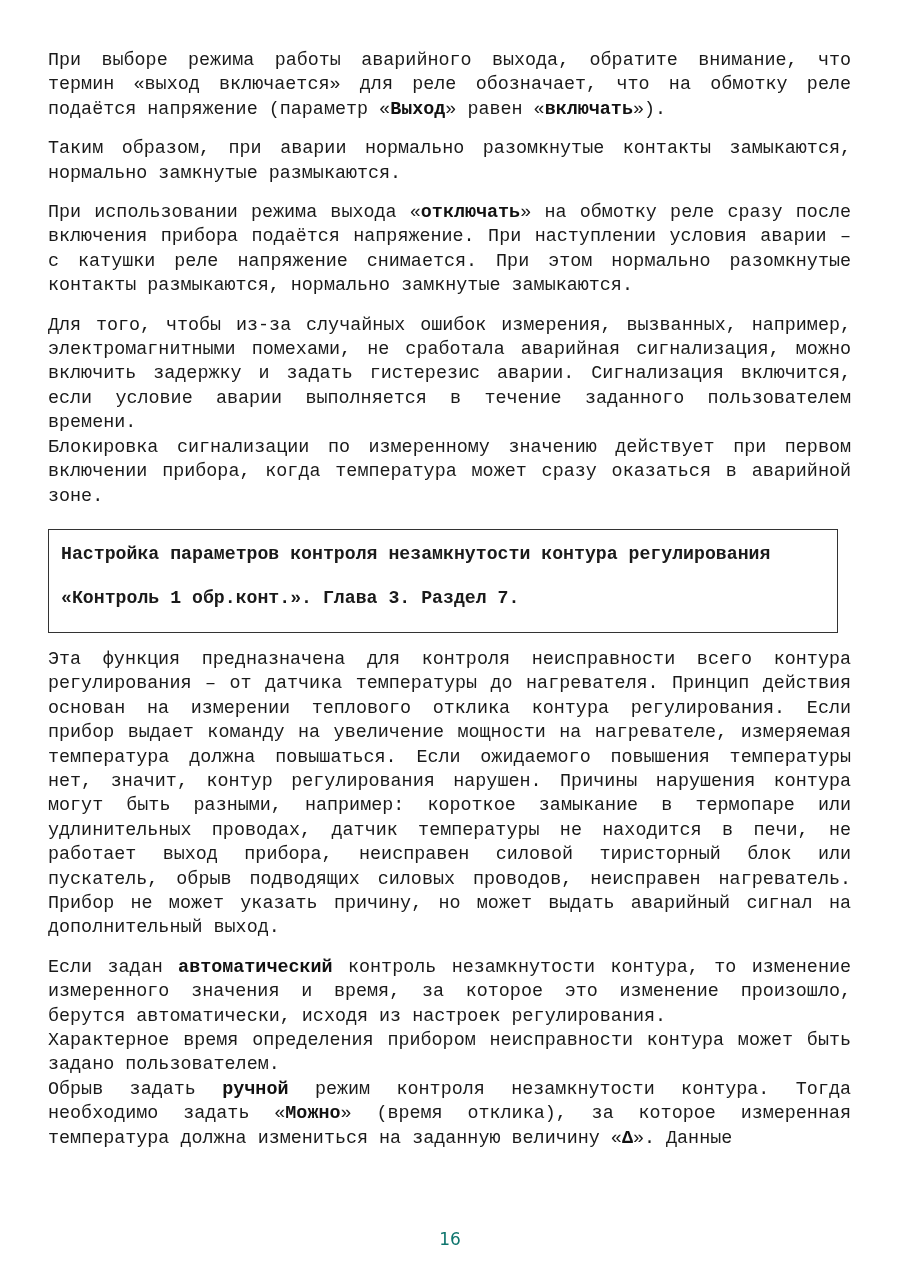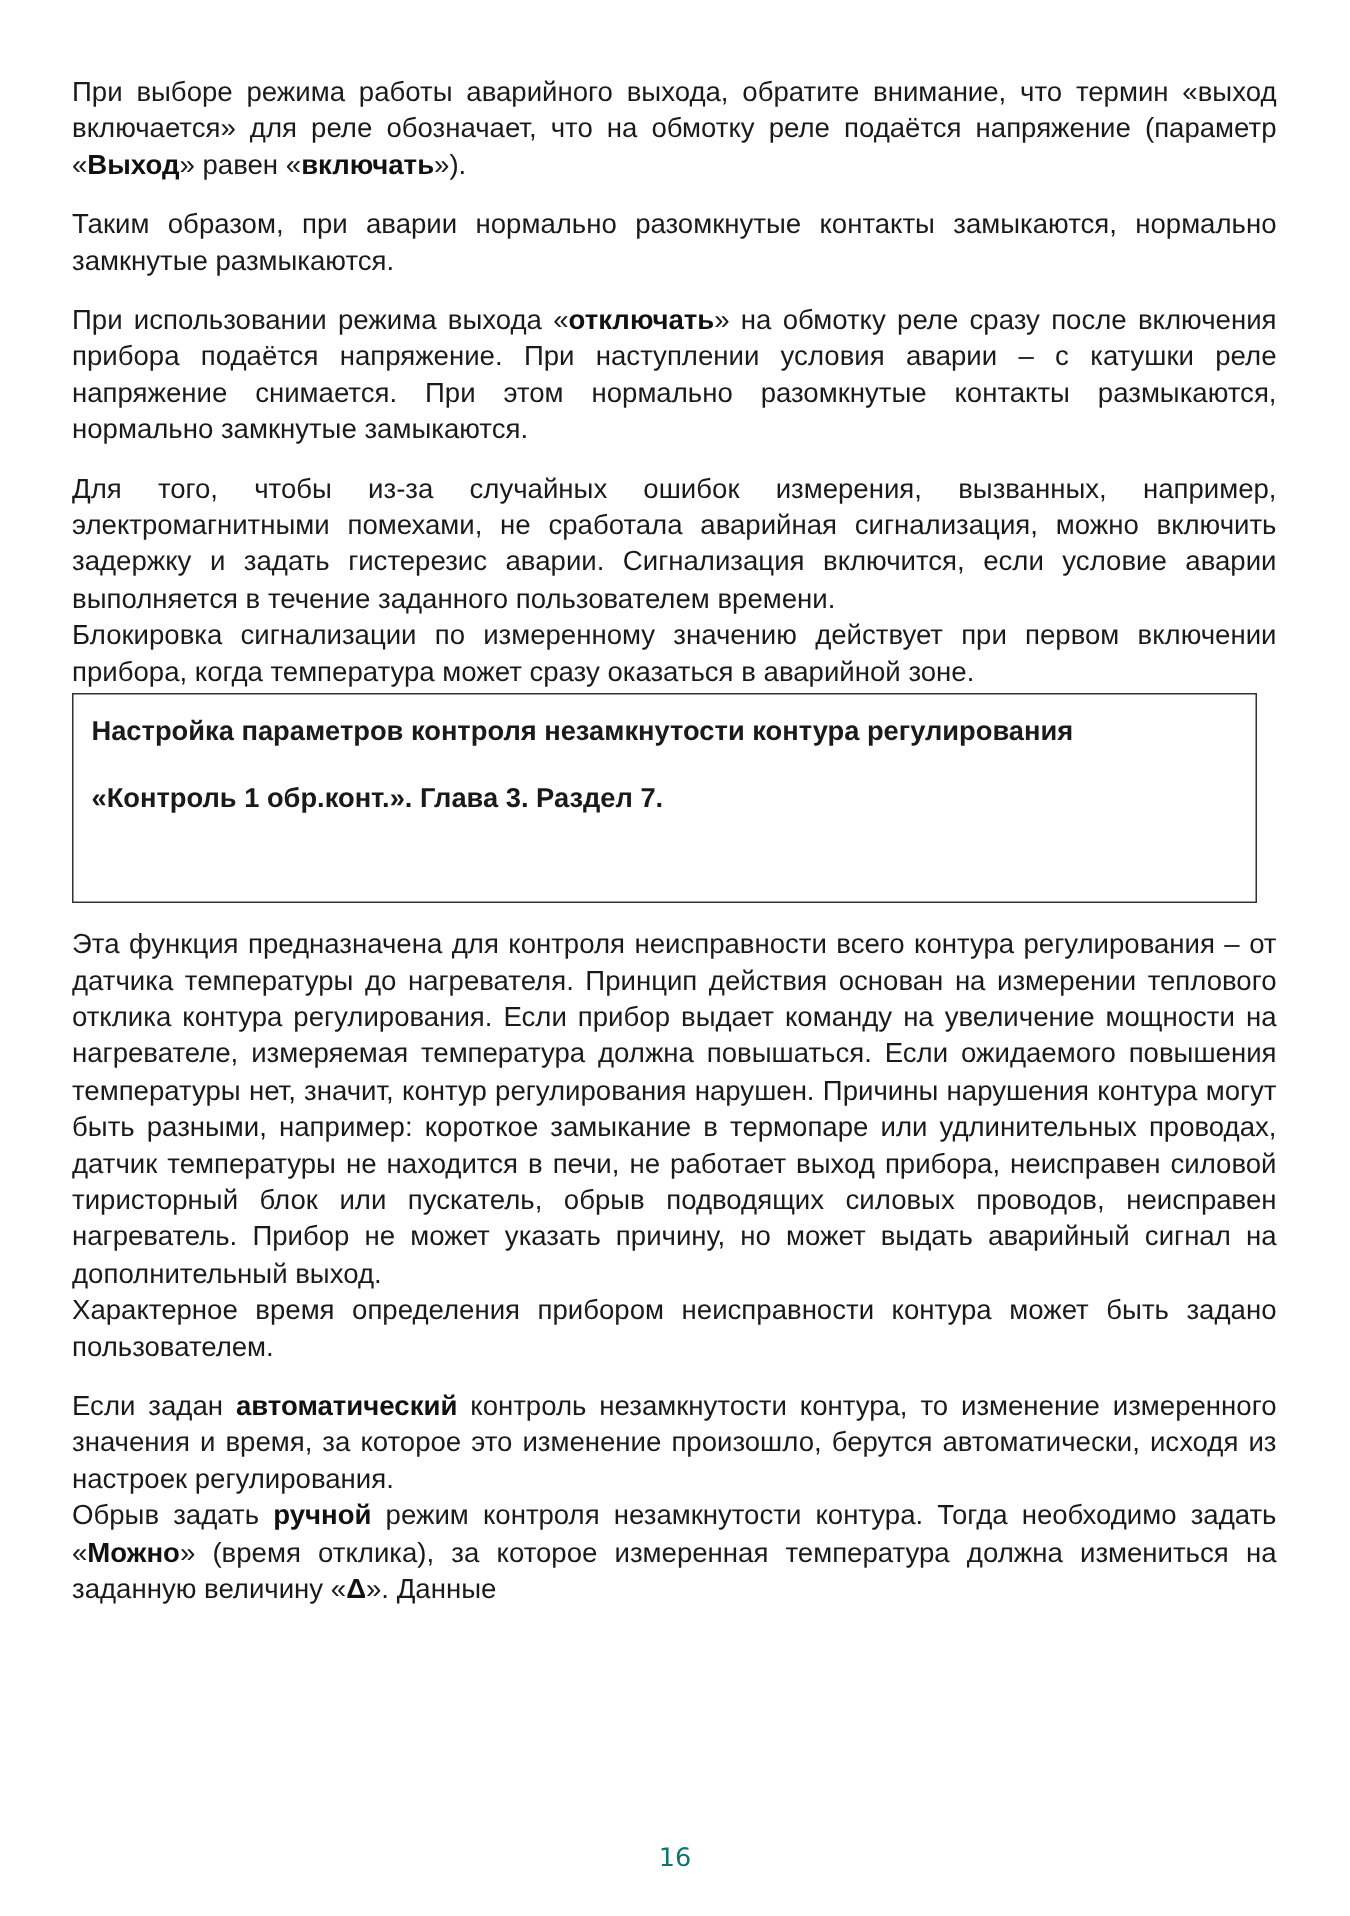--- a/index.html
+++ b/index.html
@@ -1,31 +1,31 @@
 <!DOCTYPE html>
 <html><head>
 <meta charset="utf-8">
 <style>
   html, body { margin: 0; padding: 0; background: #ffffff; }
   body { width: 900px; height: 1277px; position: relative; overflow: hidden; }
   .page {
     position: absolute; left: 48px; top: 49px; width: 803px;
-    font-family: Liberation Sans, sans-serif;
+    font-family: Liberation Mono, monospace;
     font-size: 18.4px; line-height: 24.4px; color: #1a1a1a;
   }
   .p { margin: 0; text-align: justify; }
   .gap { margin-top: 15px; }
   b { font-weight: bold; color: #111; }
   .box {
-    margin-top: 2px;
+    margin-top: 20px;
     border: 1.5px solid #333;
     width: 790px;
     box-sizing: border-box;
     padding: 12px 12px 0 12px;
-    height: 140px;
+    height: 104px;
     font-weight: bold;
     font-size: 18.2px;
     line-height: 24.4px;
   }
   .box .ref { margin-top: 20px; }
   .after-box { margin-top: 14px; }
   .pagenum {
     position: absolute; left: 0; width: 900px; top: 1229px;
     text-align: center;
     font-family: "DejaVu Sans", sans-serif;
@@ -41,18 +41,18 @@
   <p class="p gap"><span>При использовании режима выхода «</span><b>отключать</b><span>» на обмотку реле сразу после включения прибора подаётся напряжение. При наступлении условия аварии – с катушки реле напряжение снимается. При этом нормально разомкнутые контакты размыкаются, нормально замкнутые замыкаются.</span></p>
   <p class="p gap"><span>Для того, чтобы из-за случайных ошибок измерения, вызванных, например, электромагнитными помехами, не сработала аварийная сигнализация, можно включить задержку и задать гистерезис аварии. Сигнализация включится, если условие аварии выполняется в течение заданного пользователем времени.</span></p>
   <p class="p"><span>Блокировка сигнализации по измеренному значению действует при первом включении прибора, когда температура может сразу оказаться в аварийной зоне.</span></p>
 
   <div class="box">
     <div>Настройка параметров контроля незамкнутости контура регулирования</div>
     <div class="ref">«Контроль 1 обр.конт.». Глава 3. Раздел 7.</div>
   </div>
 
   <p class="p gap"><span>Эта функция предназначена для контроля неисправности всего контура регулирования – от датчика температуры до нагревателя. Принцип действия основан на измерении теплового отклика контура регулирования. Если прибор выдает команду на увеличение мощности на нагревателе, измеряемая температура должна повышаться. Если ожидаемого повышения температуры нет, значит, контур регулирования нарушен. Причины нарушения контура могут быть разными, например: короткое замыкание в термопаре или удлинительных проводах, датчик температуры не находится в печи, не работает выход прибора, неисправен силовой тиристорный блок или пускатель, обрыв подводящих силовых проводов, неисправен нагреватель. Прибор не может указать причину, но может выдать аварийный сигнал на дополнительный выход.</span></p>
+  <p class="p gap"><span>Если задан </span><b>автоматический</b><span> контроль незамкнутости контура, то изменение измеренного значения и время, за которое это изменение произошло, берутся автоматически, исходя из настроек регулирования.</span></p>
   <p class="p"><span>Характерное время определения прибором неисправности контура может быть задано пользователем.</span></p>
-  <p class="p gap"><span>Если задан </span><b>автоматический</b><span> контроль незамкнутости контура, то изменение измеренного значения и время, за которое это изменение произошло, берутся автоматически, исходя из настроек регулирования.</span></p>
   <p class="p"><span>Обрыв задать </span><b>ручной</b><span> режим контроля незамкнутости контура. Тогда необходимо задать «</span><b>Можно</b><span>» (время отклика), за которое измеренная температура должна измениться на заданную величину «</span><b>Δ</b><span>». Данные</span></p>
 </div>
 
 <div class="pagenum">16</div>
 
 </body></html>

